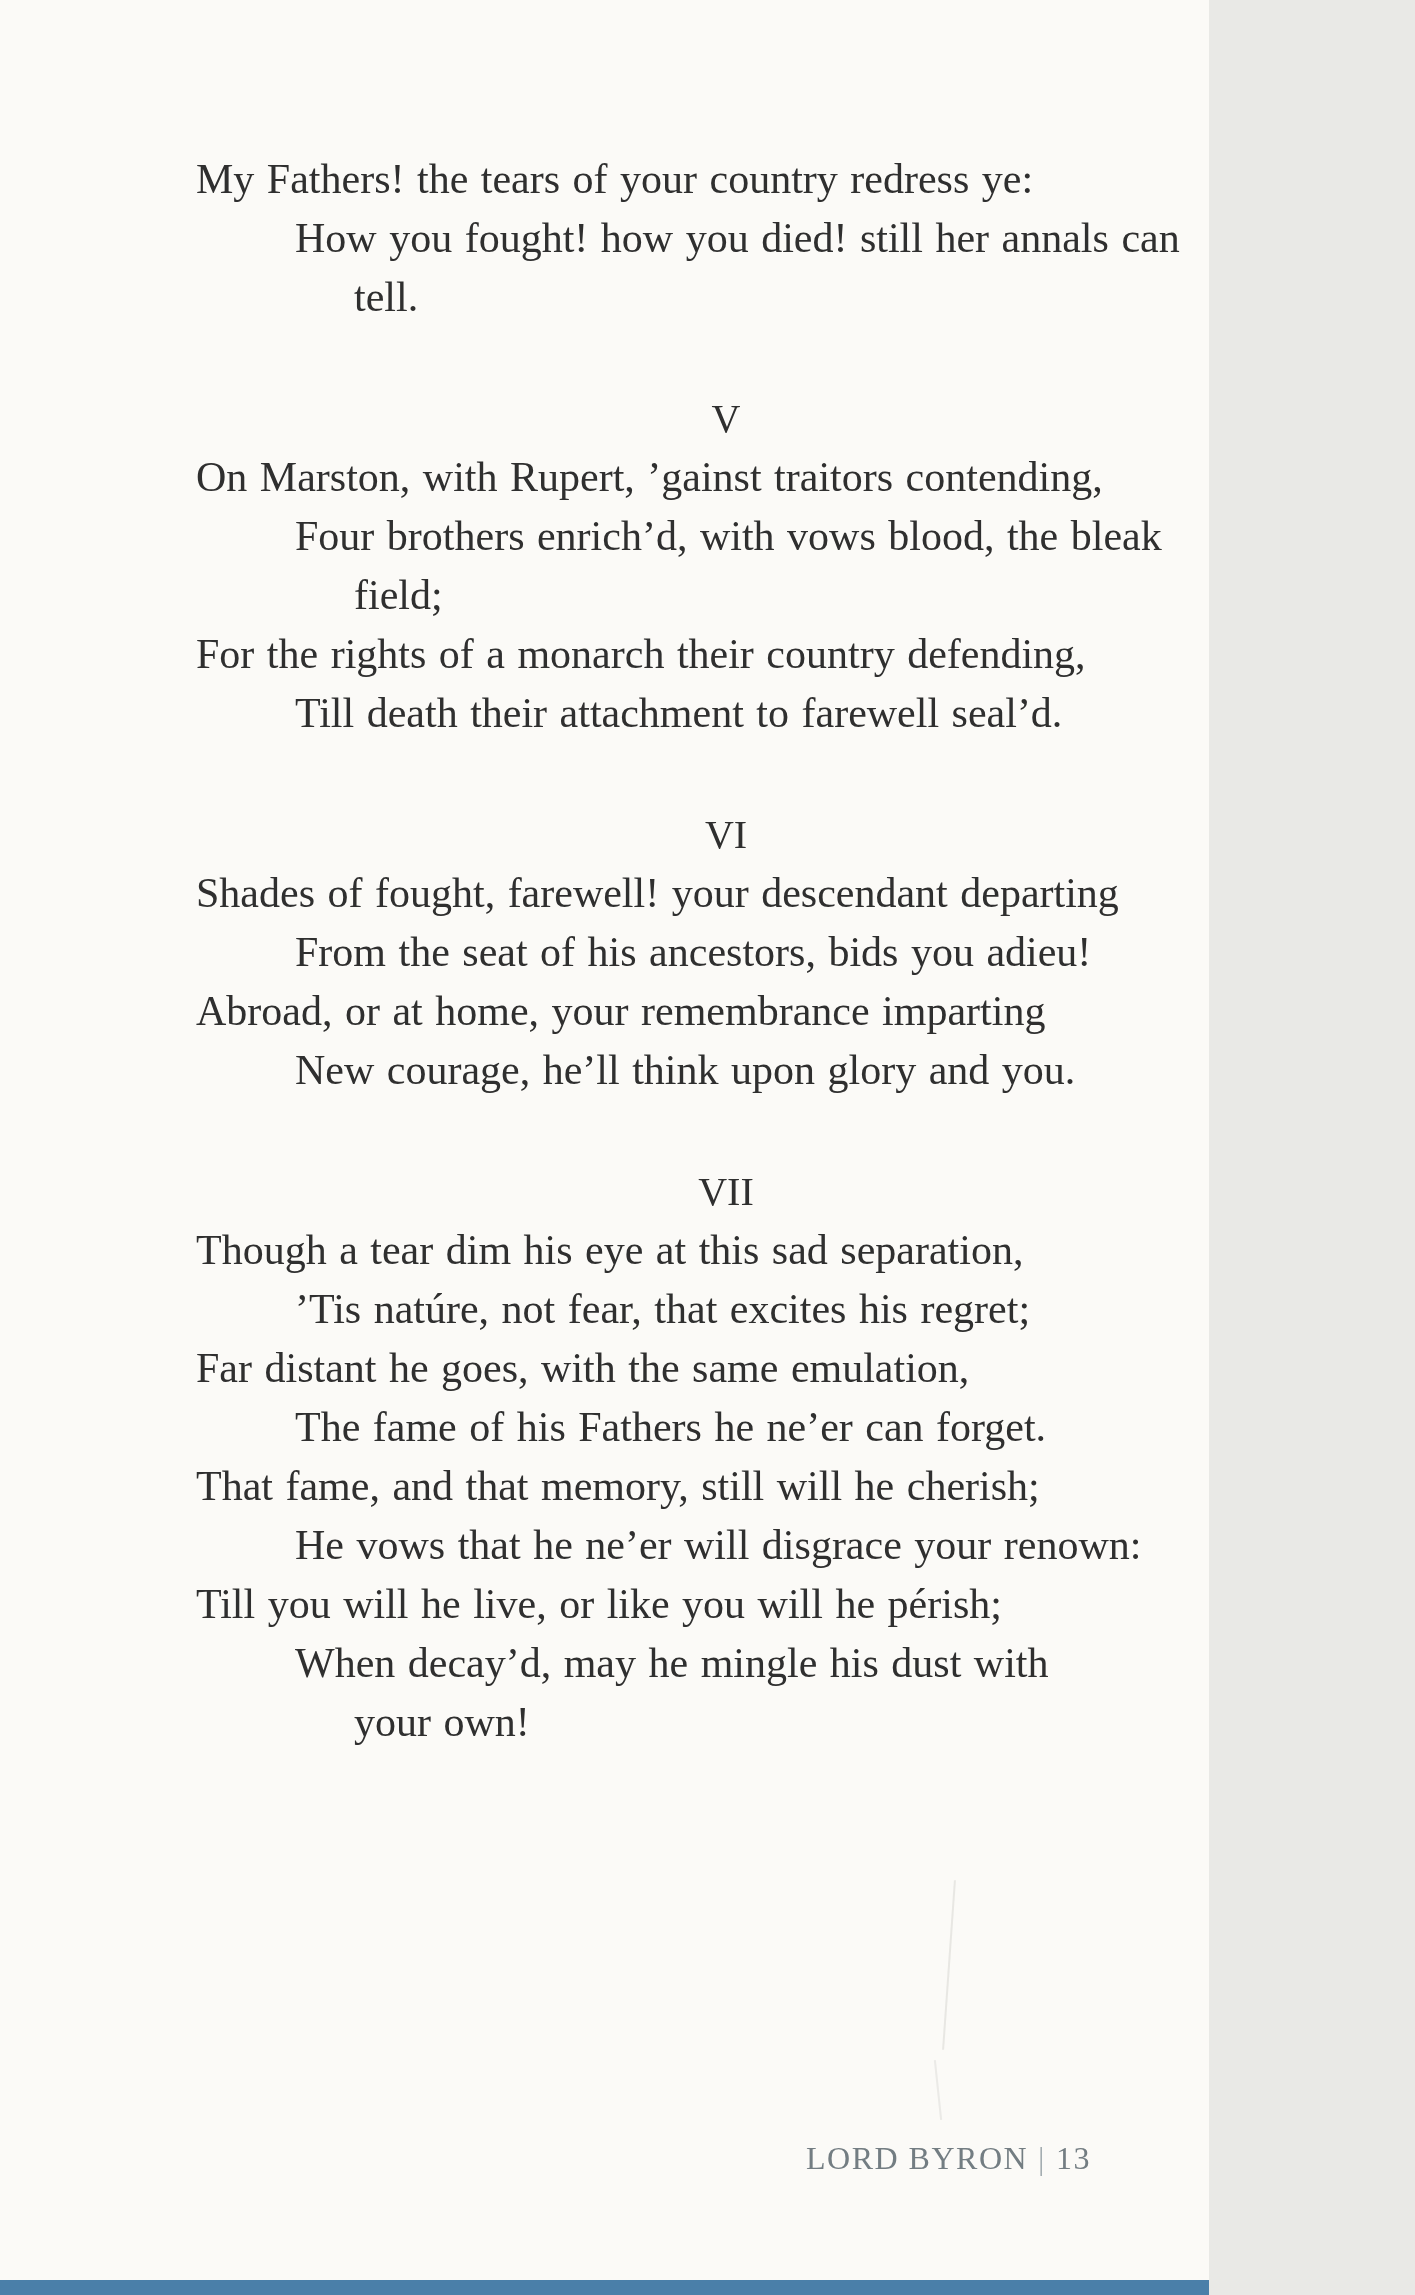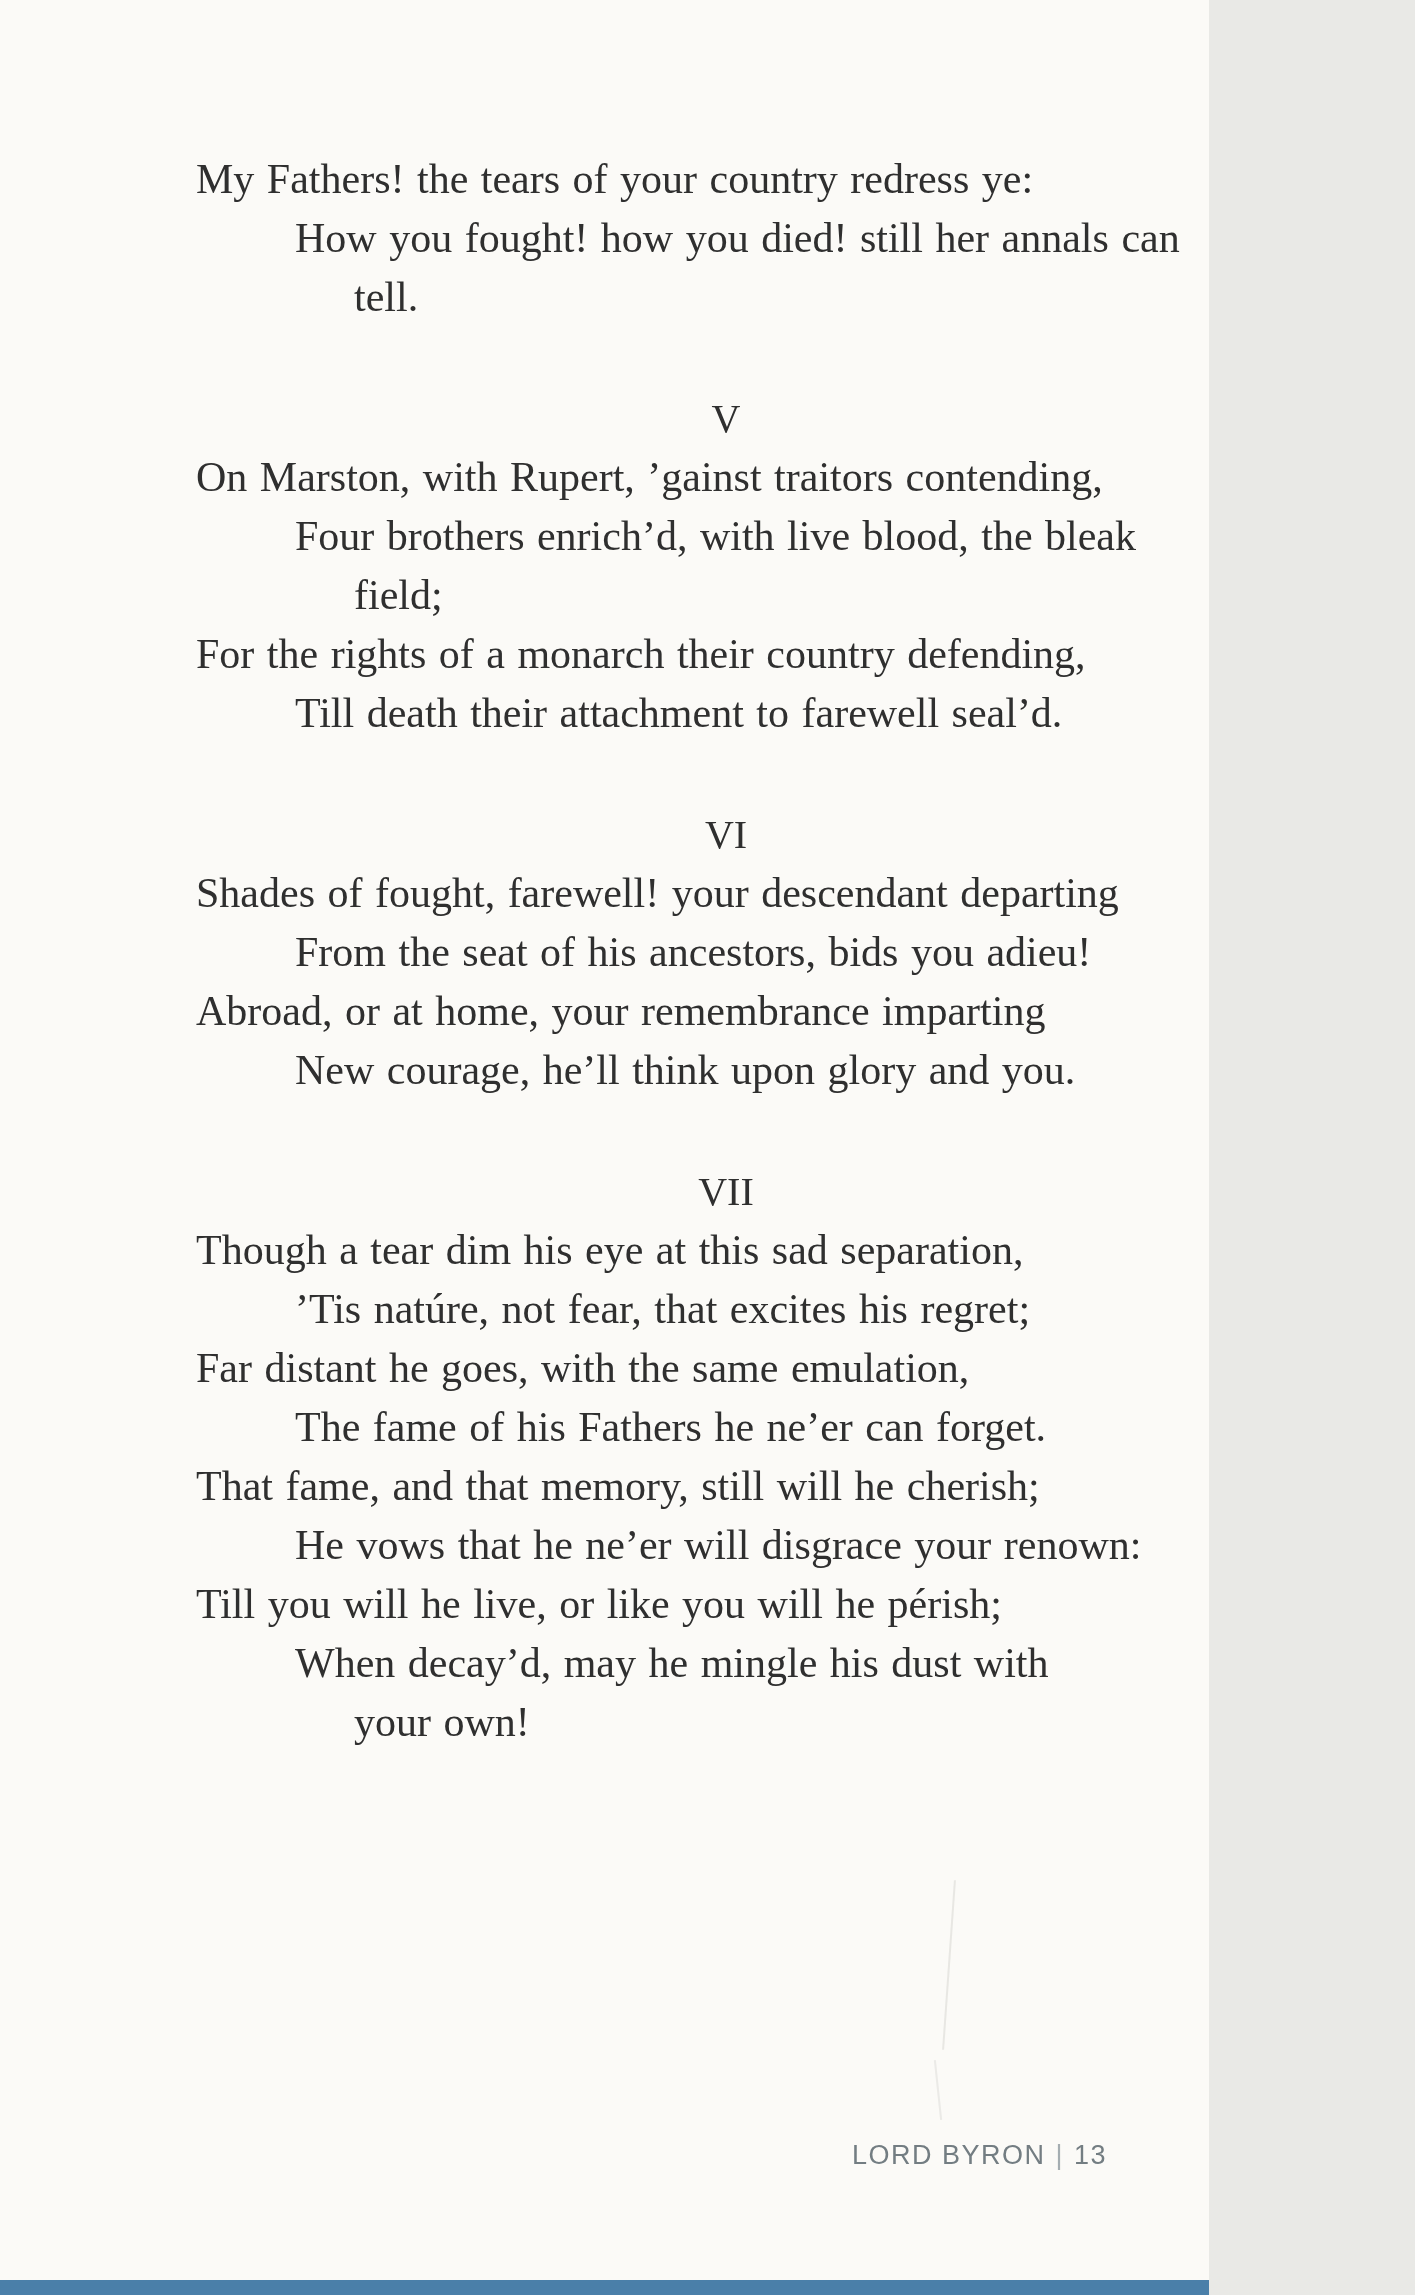--- a/index.html
+++ b/index.html
@@ -30,23 +30,23 @@
   .stanza-number {
     width: 1060px;
     text-align: center;
     line-height: 59px;
     margin-top: 62px;
     font-size: 40px;
   }
   .footer {
     position: absolute;
     top: 2140px;
-    right: 102px;
-    font-family: Liberation Sans, sans-serif;
-    font-size: 27px;
+    right: 118px;
+    font-family: Liberation Serif, serif;
+    font-size: 32px;
     color: #737d82;
     letter-spacing: 1.5px;
     white-space: nowrap;
   }
   .footer .sep { color: #a4adb1; margin: 0 10px; }
   .bottom-bar {
     position: absolute;
     left: 0;
     bottom: 0;
     width: 100%;
@@ -75,21 +75,21 @@
 <body>
 
 <div class="page">
 
   <div class="poem" id="poem">
       <div class="line indent0">My Fathers! the tears of your country redress ye:</div>
       <div class="line indent1">How you fought! how you died! still her annals can</div>
       <div class="line indent2">tell.</div>
       <div class="stanza-number">V</div>
       <div class="line indent0">On Marston, with Rupert, ’gainst traitors contending,</div>
-      <div class="line indent1">Four brothers enrich’d, with live blood, the bleak</div>
+      <div class="line indent1">Four brothers enrich’d, with vows blood, the bleak</div>
       <div class="line indent2">field;</div>
       <div class="line indent0">For the rights of a monarch their country defending,</div>
       <div class="line indent1">Till death their attachment to farewell seal’d.</div>
       <div class="stanza-number">VI</div>
       <div class="line indent0">Shades of fought, farewell! your descendant departing</div>
       <div class="line indent1">From the seat of his ancestors, bids you adieu!</div>
       <div class="line indent0">Abroad, or at home, your remembrance imparting</div>
       <div class="line indent1">New courage, he’ll think upon glory and you.</div>
       <div class="stanza-number">VII</div>
       <div class="line indent0">Though a tear dim his eye at this sad separation,</div>

